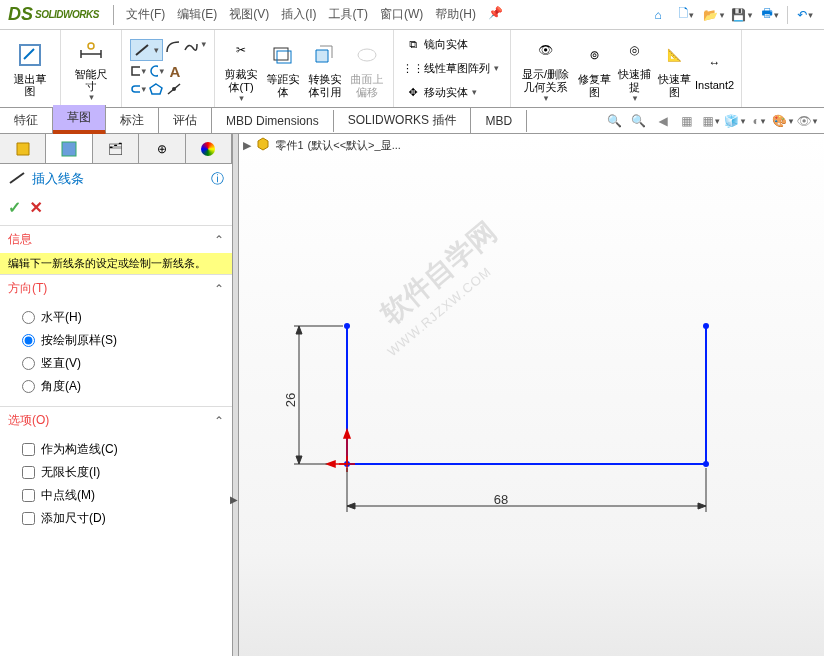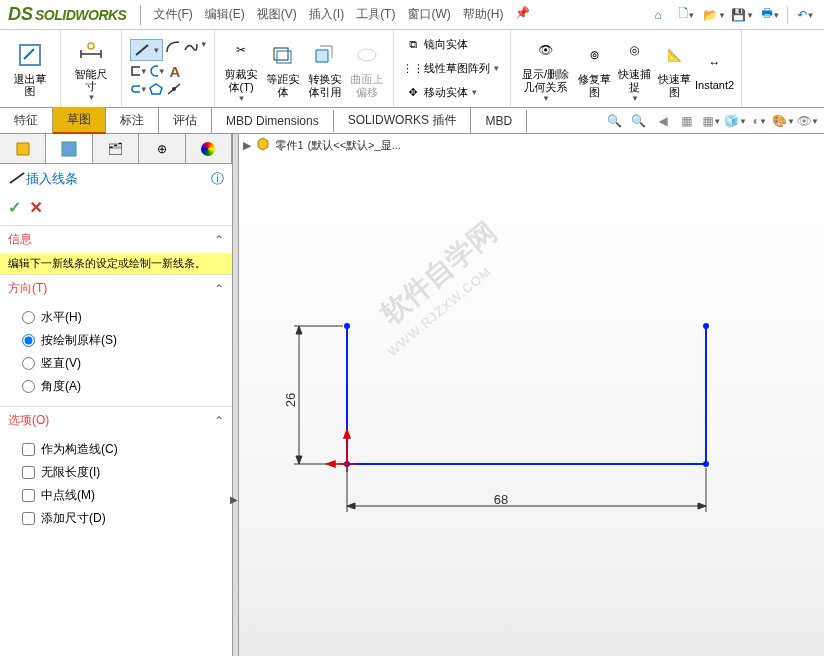--- a/index.html
+++ b/index.html
@@ -1,55 +1,55 @@
 <!DOCTYPE html>
 <html><head>
 <meta charset="utf-8">
 <style>
 * { box-sizing: border-box; margin: 0; padding: 0; font-family: "Microsoft YaHei", "SimSun", sans-serif; }
 body { width: 824px; height: 656px; background: #fff; overflow: hidden; font-size: 12px; }
 
 .menubar { height: 30px; display: flex; align-items: center; border-bottom: 1px solid #ccc; }
 .logo { display: flex; align-items: center; padding: 0 8px; color: #4d7c0f; font-weight: bold; }
 .logo-icon { font-size: 18px; margin-right: 2px; font-style: italic; }
-.logo-text { font-size: 14px; font-style: italic; letter-spacing: -0.5px; }
+.logo-text { font-size: 10px; font-style: italic; letter-spacing: -0.5px; }
 .logo-line { width: 1px; height: 20px; background: #aaa; margin: 0 6px; }
 .menus { display: flex; }
 .menu-item { padding: 4px 6px; color: #555; }
 .qat { margin-left: auto; display: flex; align-items: center; gap: 2px; padding-right: 6px; }
 .qat-btn { width: 26px; height: 22px; display: flex; align-items: center; justify-content: center; color: #0078d7; }
 .qat-sep { width: 1px; height: 18px; background: #ccc; margin: 0 2px; }
 
 .ribbon { height: 78px; border-bottom: 1px solid #999; display: flex; background: #fff; }
 .rib-group { display: flex; flex-direction: column; align-items: center; padding: 2px 6px; border-right: 1px solid #ddd; }
 .rib-big { display: flex; flex-direction: column; align-items: center; justify-content: center; width: 48px; height: 72px; }
 .rib-big-icon { width: 32px; height: 32px; display: flex; align-items: center; justify-content: center; }
 .rib-big-label { font-size: 11px; text-align: center; line-height: 1.1; margin-top: 2px; }
 .rib-row { display: flex; flex-direction: column; gap: 2px; justify-content: center; height: 72px; padding: 0 2px; }
 .rib-small { display: flex; align-items: center; gap: 3px; height: 22px; padding: 0 3px; font-size: 11px; }
 .rib-small-icon { width: 16px; height: 16px; display: flex; align-items: center; justify-content: center; }
 .rib-med { width: 40px; }
 
 .tabs-row { height: 26px; display: flex; align-items: center; border-bottom: 1px solid #999; background: #fff; }
 .tab { padding: 4px 14px; border-right: 1px solid #999; color: #333; font-size: 12px; }
-.tab.active { background: #eab308; border-bottom: 2px solid #c2410c; }
+.tab.active { background: #c4b5fd; border-bottom: 6px solid #c2410c; }
 .view-tools { margin-left: auto; display: flex; gap: 2px; padding-right: 6px; }
 .vt-btn { width: 22px; height: 22px; display: flex; align-items: center; justify-content: center; color: #888; }
 
 .workarea { display: flex; height: 522px; }
 .splitter { width: 6px; background: #ddd; border-right: 1px solid #999; position: relative; }
 .splitter-arrow { position: absolute; top: 360px; left: -3px; color: #555; font-size: 10px; }
 
 .sidebar { width: 233px; border-right: 1px solid #999; display: flex; flex-direction: column; background: #fff; }
 .side-tabs { height: 30px; display: flex; border-bottom: 1px solid #999; }
 .side-tab { flex: 1; display: flex; align-items: center; justify-content: center; border-right: 1px solid #999; }
 .side-tab.active { background: #fff; }
 .side-tab:not(.active) { background: #f0f0f0; }
 
-.pm-header { display: flex; align-items: center; padding: 6px 8px; }
+.pm-header { display: flex; align-items: center; padding: 6px 8px; gap: 6px; }
 .pm-title { color: #0072c6; font-size: 13px; }
 .pm-help { margin-left: auto; color: #0072c6; font-size: 13px; }
 .pm-actions { display: flex; gap: 8px; padding: 4px 8px 8px; }
 .pm-ok { color: #4caf50; font-size: 16px; font-weight: bold; }
 .pm-cancel { color: #d32f2f; font-size: 16px; font-weight: bold; }
 
 .pm-section { border-top: 1px solid #ddd; }
 .pm-sec-h { display: flex; align-items: center; padding: 5px 8px; }
 .pm-sec-title { color: #ef4444; font-size: 12px; }
 .pm-sec-chev { margin-left: auto; color: #666; }

